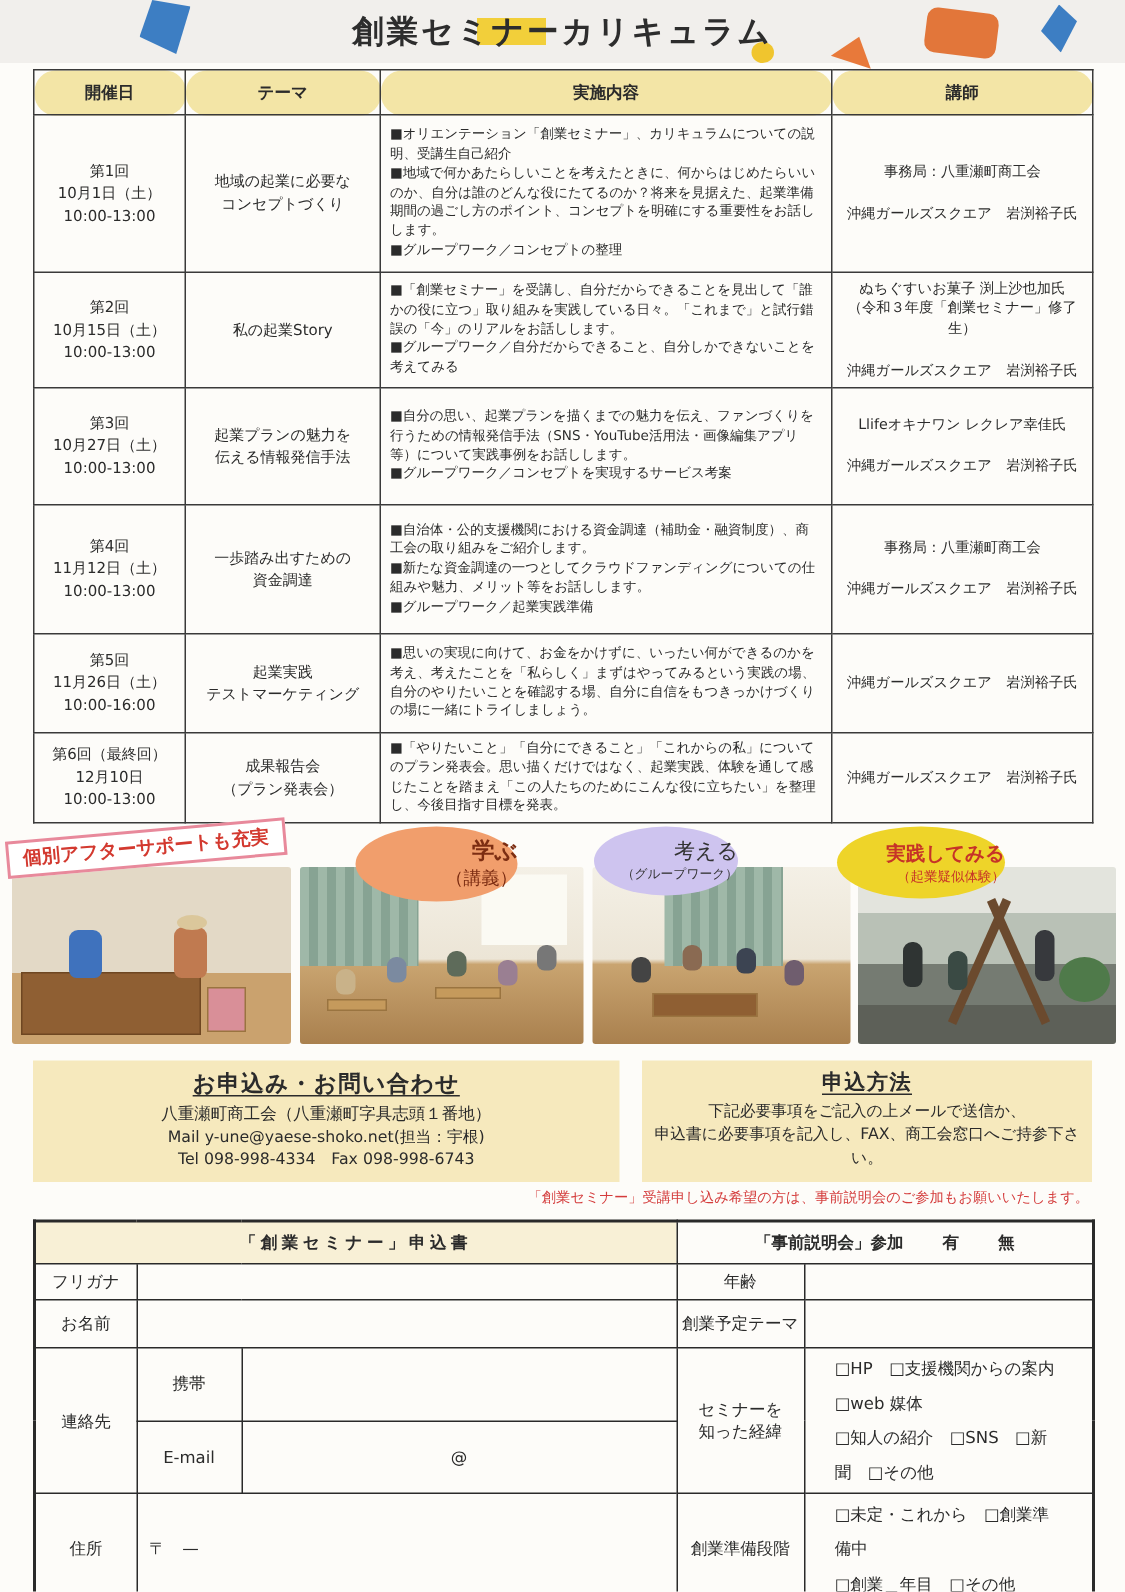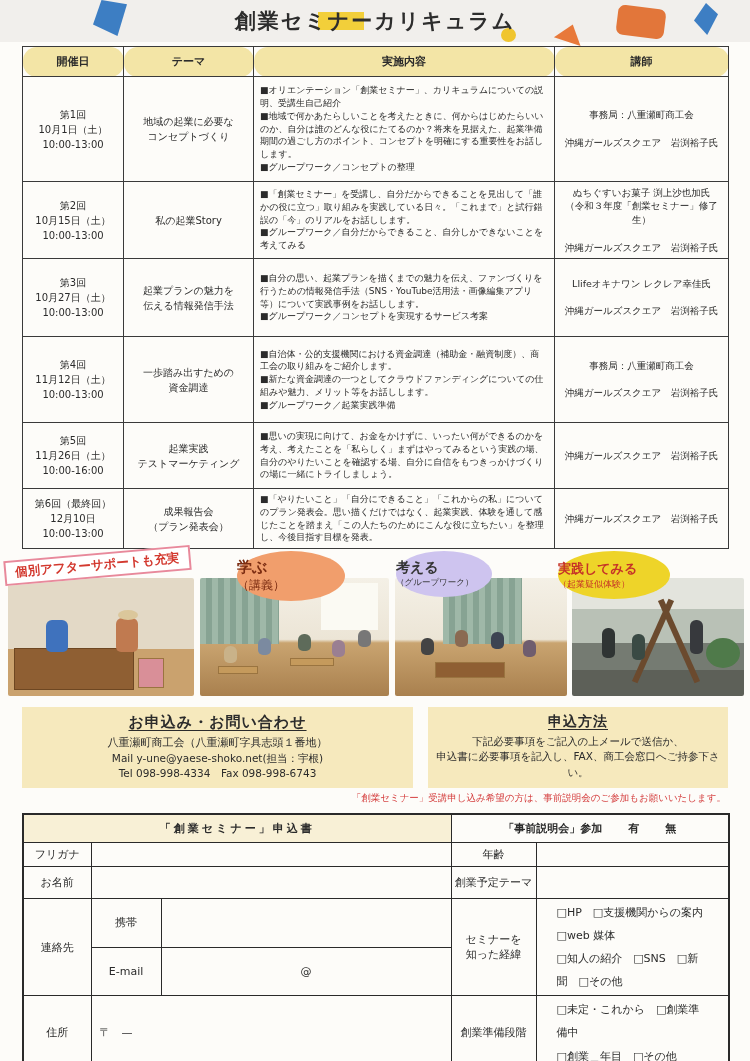--- a/index.html
+++ b/index.html
@@ -52,27 +52,27 @@
   .p4 { left:572px; width:172px;
         background:linear-gradient(#e3e4dd 0 26%,#b9c1b6 26% 55%,#757b72 55% 78%,#5d6058 78% 100%); }
   .p4 .frame1, .p4 .frame2 { position:absolute; width:6px; height:90px; background:#6b4a2e; top:18px; }
   .p4 .frame1 { left:78px; transform:rotate(24deg); }
   .p4 .frame2 { left:104px; transform:rotate(-24deg); }
   .p4 .bush { position:absolute; right:4px; bottom:28px; width:34px; height:30px;
               background:#4f7a4a; border-radius:50%; }
   .badge-support { position:absolute; left:4px; top:2px; z-index:3; background:#fff;
        border:2px solid #e8899b; color:#d3392f; font-weight:bold; font-size:12.5px;
        padding:2px 9px; transform:rotate(-5deg); white-space:nowrap; }
-  .bubble { position:absolute; top:0; z-index:3; border-radius:50%; text-align:left;
+  .bubble { position:absolute; top:0; z-index:3; border-radius:50%; text-align:right;
             display:flex; flex-direction:column; justify-content:center; }
   .bub-learn { left:237px; width:108px; height:50px; background:#f19e6c; color:#7c2d12; }
   .bub-learn .t1 { font-size:15px; font-weight:bold; }
   .bub-learn .t2 { font-size:12px; }
   .bub-think { left:396px; width:96px; height:46px; background:#cec4ef; color:#333; }
-  .bub-think .t1 { font-size:14px; font-weight:bold; }
+  .bub-think .t1 { font-size:14px; font-weight:normal; }
   .bub-think .t2 { font-size:8.5px; }
   .bub-practice { left:558px; width:112px; height:48px; background:#eed429; color:#c63328; }
   .bub-practice .t1 { font-size:13px; font-weight:bold; }
   .bub-practice .t2 { font-size:9px; }
 
   
   .contact-row { display:flex; gap:15px; margin:6px 22px 0; }
   .ybox { background:#f6e9bd; padding:6px 8px 7px; text-align:center; }
   .ybox-left { width:391px; }
   .ybox-right { flex:1; }

